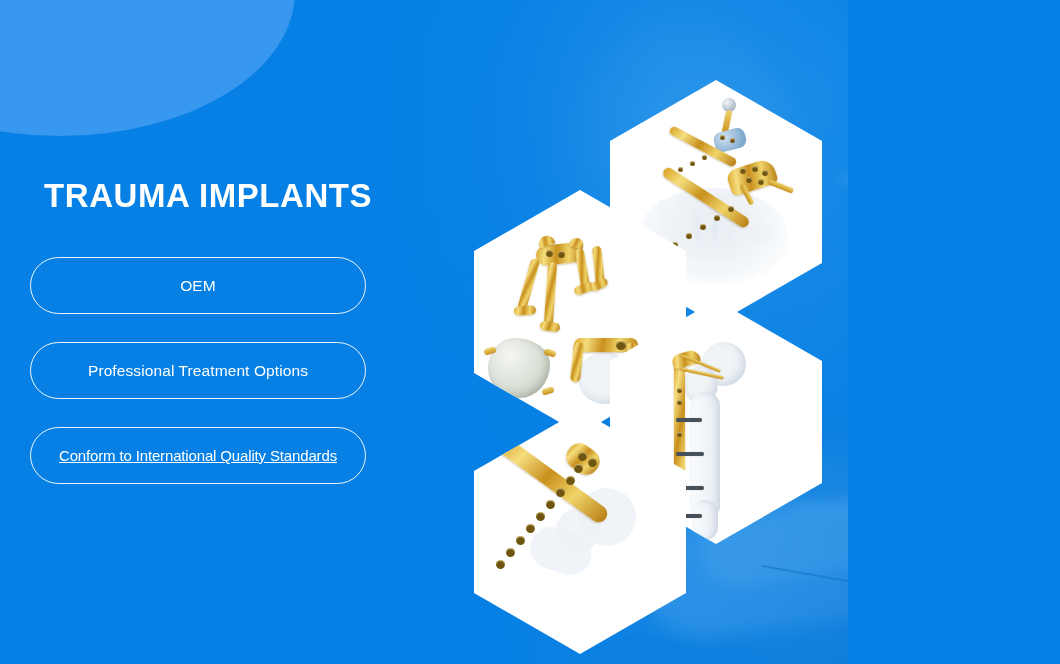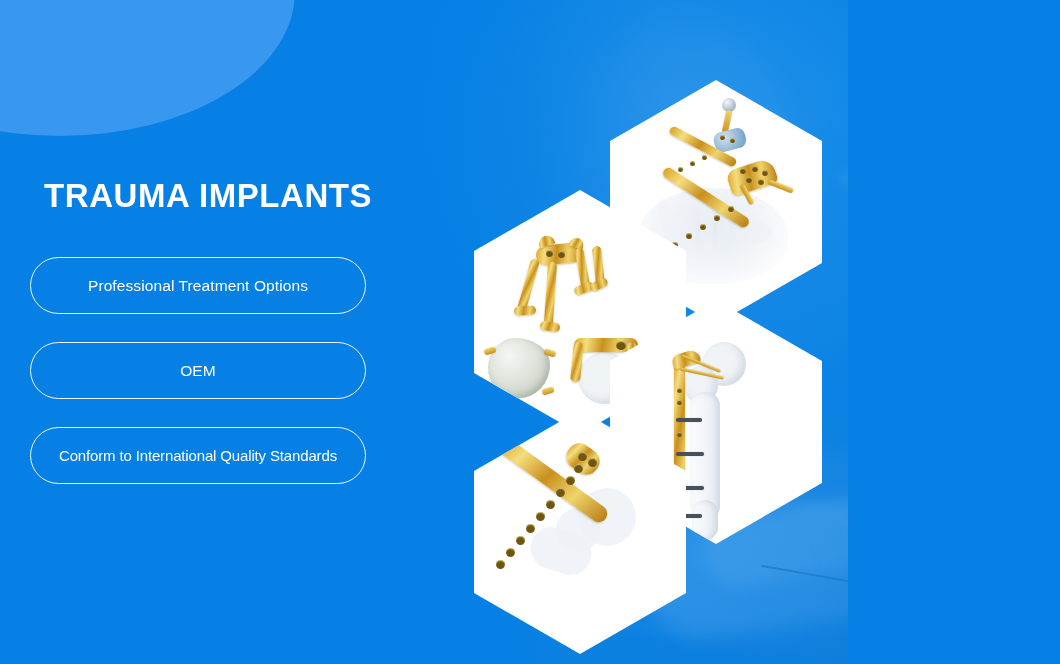--- a/index.html
+++ b/index.html
@@ -102,21 +102,21 @@
     transform:scaleX(.97);transform-origin:left center;
   }
   .pill-list{position:absolute;left:30px;top:257px;width:336px;}
   .pill{
     box-sizing:border-box;width:336px;height:57px;margin-bottom:28px;
     border:1.6px solid rgba(255,255,255,.92);
     border-radius:30px;background:transparent;
     display:flex;align-items:center;justify-content:center;
     color:#ffffff;font-size:15.5px;letter-spacing:.1px;white-space:nowrap;
   }
-  .pill:last-child{margin-bottom:8px;}
+  .pill:last-child{margin-bottom:8px;text-decoration:underline;}
   .pill.tight{font-size:15px;letter-spacing:-.15px;}
 
   
   .hex-cluster{position:absolute;left:432px;top:58px;width:628px;height:566px;}
   .hex{
     position:absolute;
     background:#ffffff;
     clip-path:polygon(50% 0%, 100% 25%, 100% 75%, 50% 100%, 0% 75%, 0% 25%);
     overflow:hidden;
   }
@@ -208,22 +208,22 @@
     <div class="bg-tint"></div>
   </div>
 
   <div class="deco-circle-2"></div>
 
   <div class="left-col">
 
     <div class="page-title">TRAUMA IMPLANTS</div>
 
     <div class="pill-list">
+      <div class="pill">OEM</div>
       <div class="pill">Professional Treatment Options</div>
-      <div class="pill">OEM</div>
       <div class="pill tight">Conform to International Quality Standards</div>
     </div>
 
   </div>
 
   <div class="hex-cluster">
 
     <div class="hex hex-top">
       <div class="hex-inner">
 

